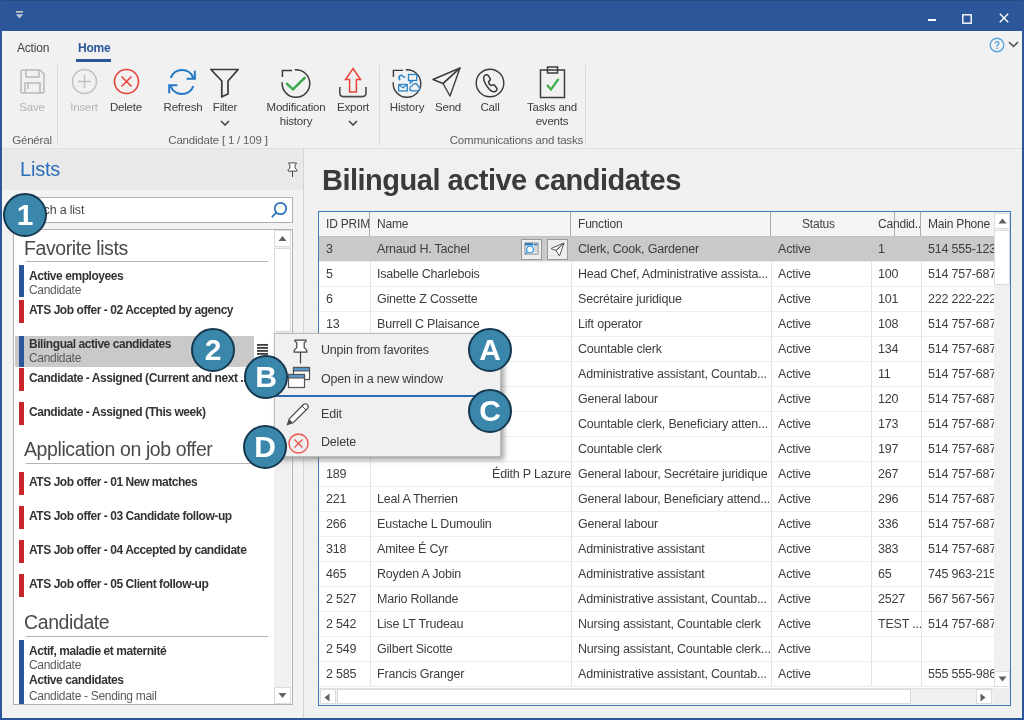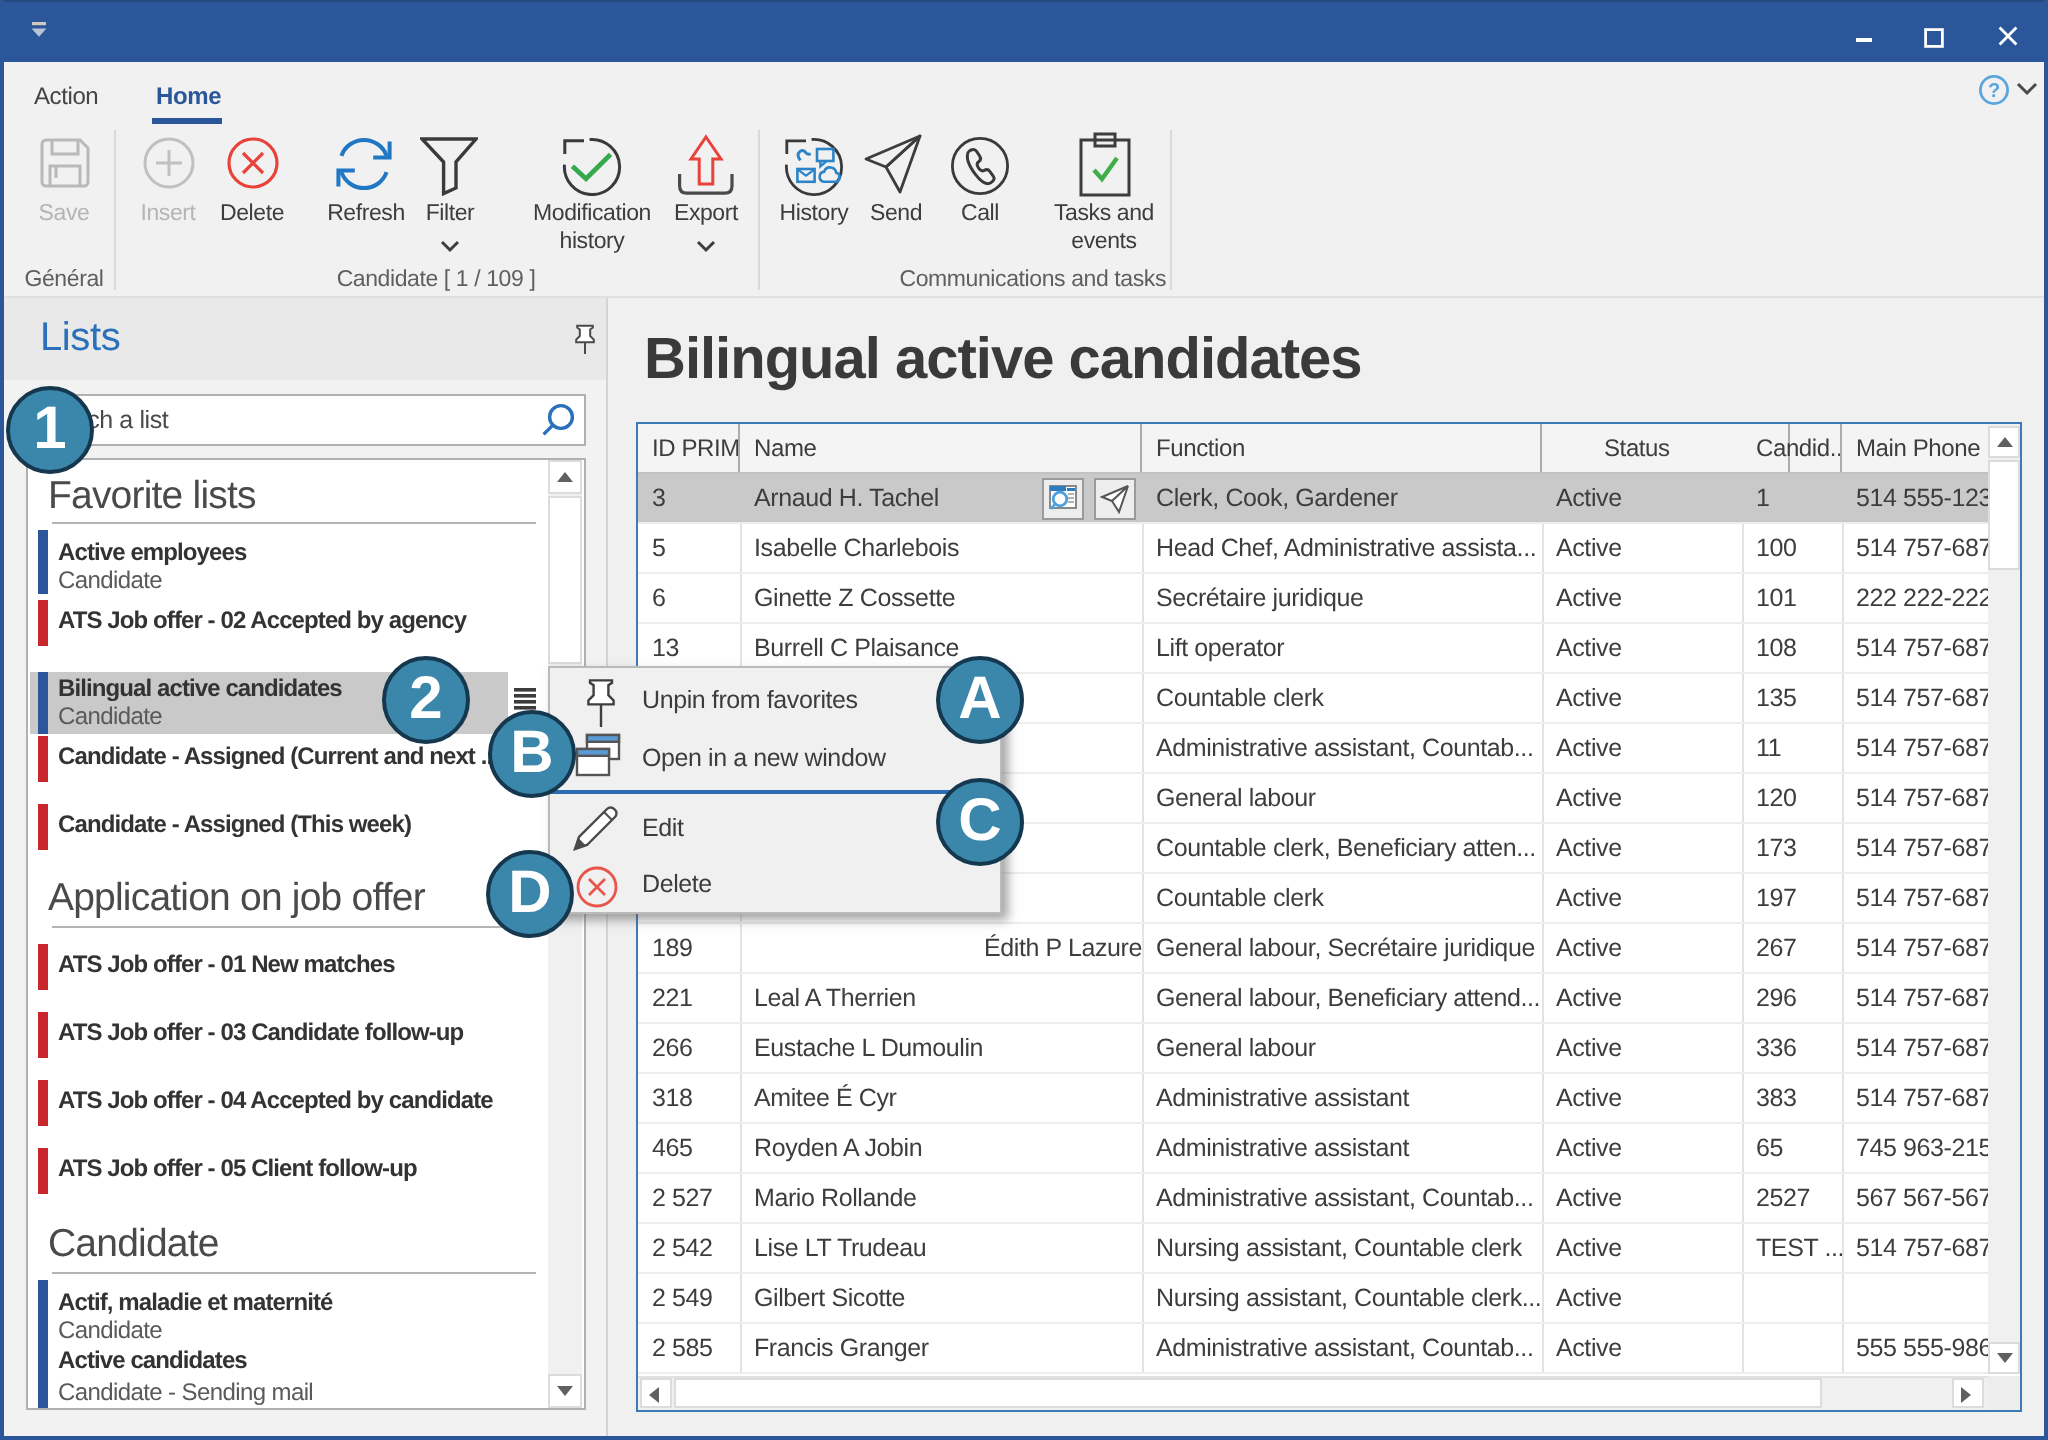--- a/index.html
+++ b/index.html
@@ -273,21 +273,21 @@
   <div class="abs" style="left:0;top:124px;width:675px;height:1px;background:#ededed;"></div>
   <div class="cell" style="left:0px;top:100px;width:51px;">13</div>
   <div class="cell" style="left:51px;top:100px;width:201px;">Burrell C Plaisance</div>
   <div class="cell" style="left:252px;top:100px;width:200px;">Lift operator</div>
   <div class="cell" style="left:452px;top:100px;width:97px;">Active</div>
   <div class="cell" style="left:552px;top:100px;width:50px;">108</div>
   <div class="cell" style="left:602px;top:100px;width:73px;">514 757-6878</div>
   <div class="abs" style="left:0;top:149px;width:675px;height:1px;background:#ededed;"></div>
   <div class="cell" style="left:252px;top:125px;width:200px;">Countable clerk</div>
   <div class="cell" style="left:452px;top:125px;width:97px;">Active</div>
-  <div class="cell" style="left:552px;top:125px;width:50px;">135</div>
+  <div class="cell" style="left:552px;top:125px;width:50px;">134</div>
   <div class="cell" style="left:602px;top:125px;width:73px;">514 757-6878</div>
   <div class="abs" style="left:0;top:174px;width:675px;height:1px;background:#ededed;"></div>
   <div class="cell" style="left:252px;top:150px;width:200px;">Administrative assistant, Countab...</div>
   <div class="cell" style="left:452px;top:150px;width:97px;">Active</div>
   <div class="cell" style="left:552px;top:150px;width:50px;">11</div>
   <div class="cell" style="left:602px;top:150px;width:73px;">514 757-6878</div>
   <div class="abs" style="left:0;top:199px;width:675px;height:1px;background:#ededed;"></div>
   <div class="cell" style="left:252px;top:175px;width:200px;">General labour</div>
   <div class="cell" style="left:452px;top:175px;width:97px;">Active</div>
   <div class="cell" style="left:552px;top:175px;width:50px;">120</div>

